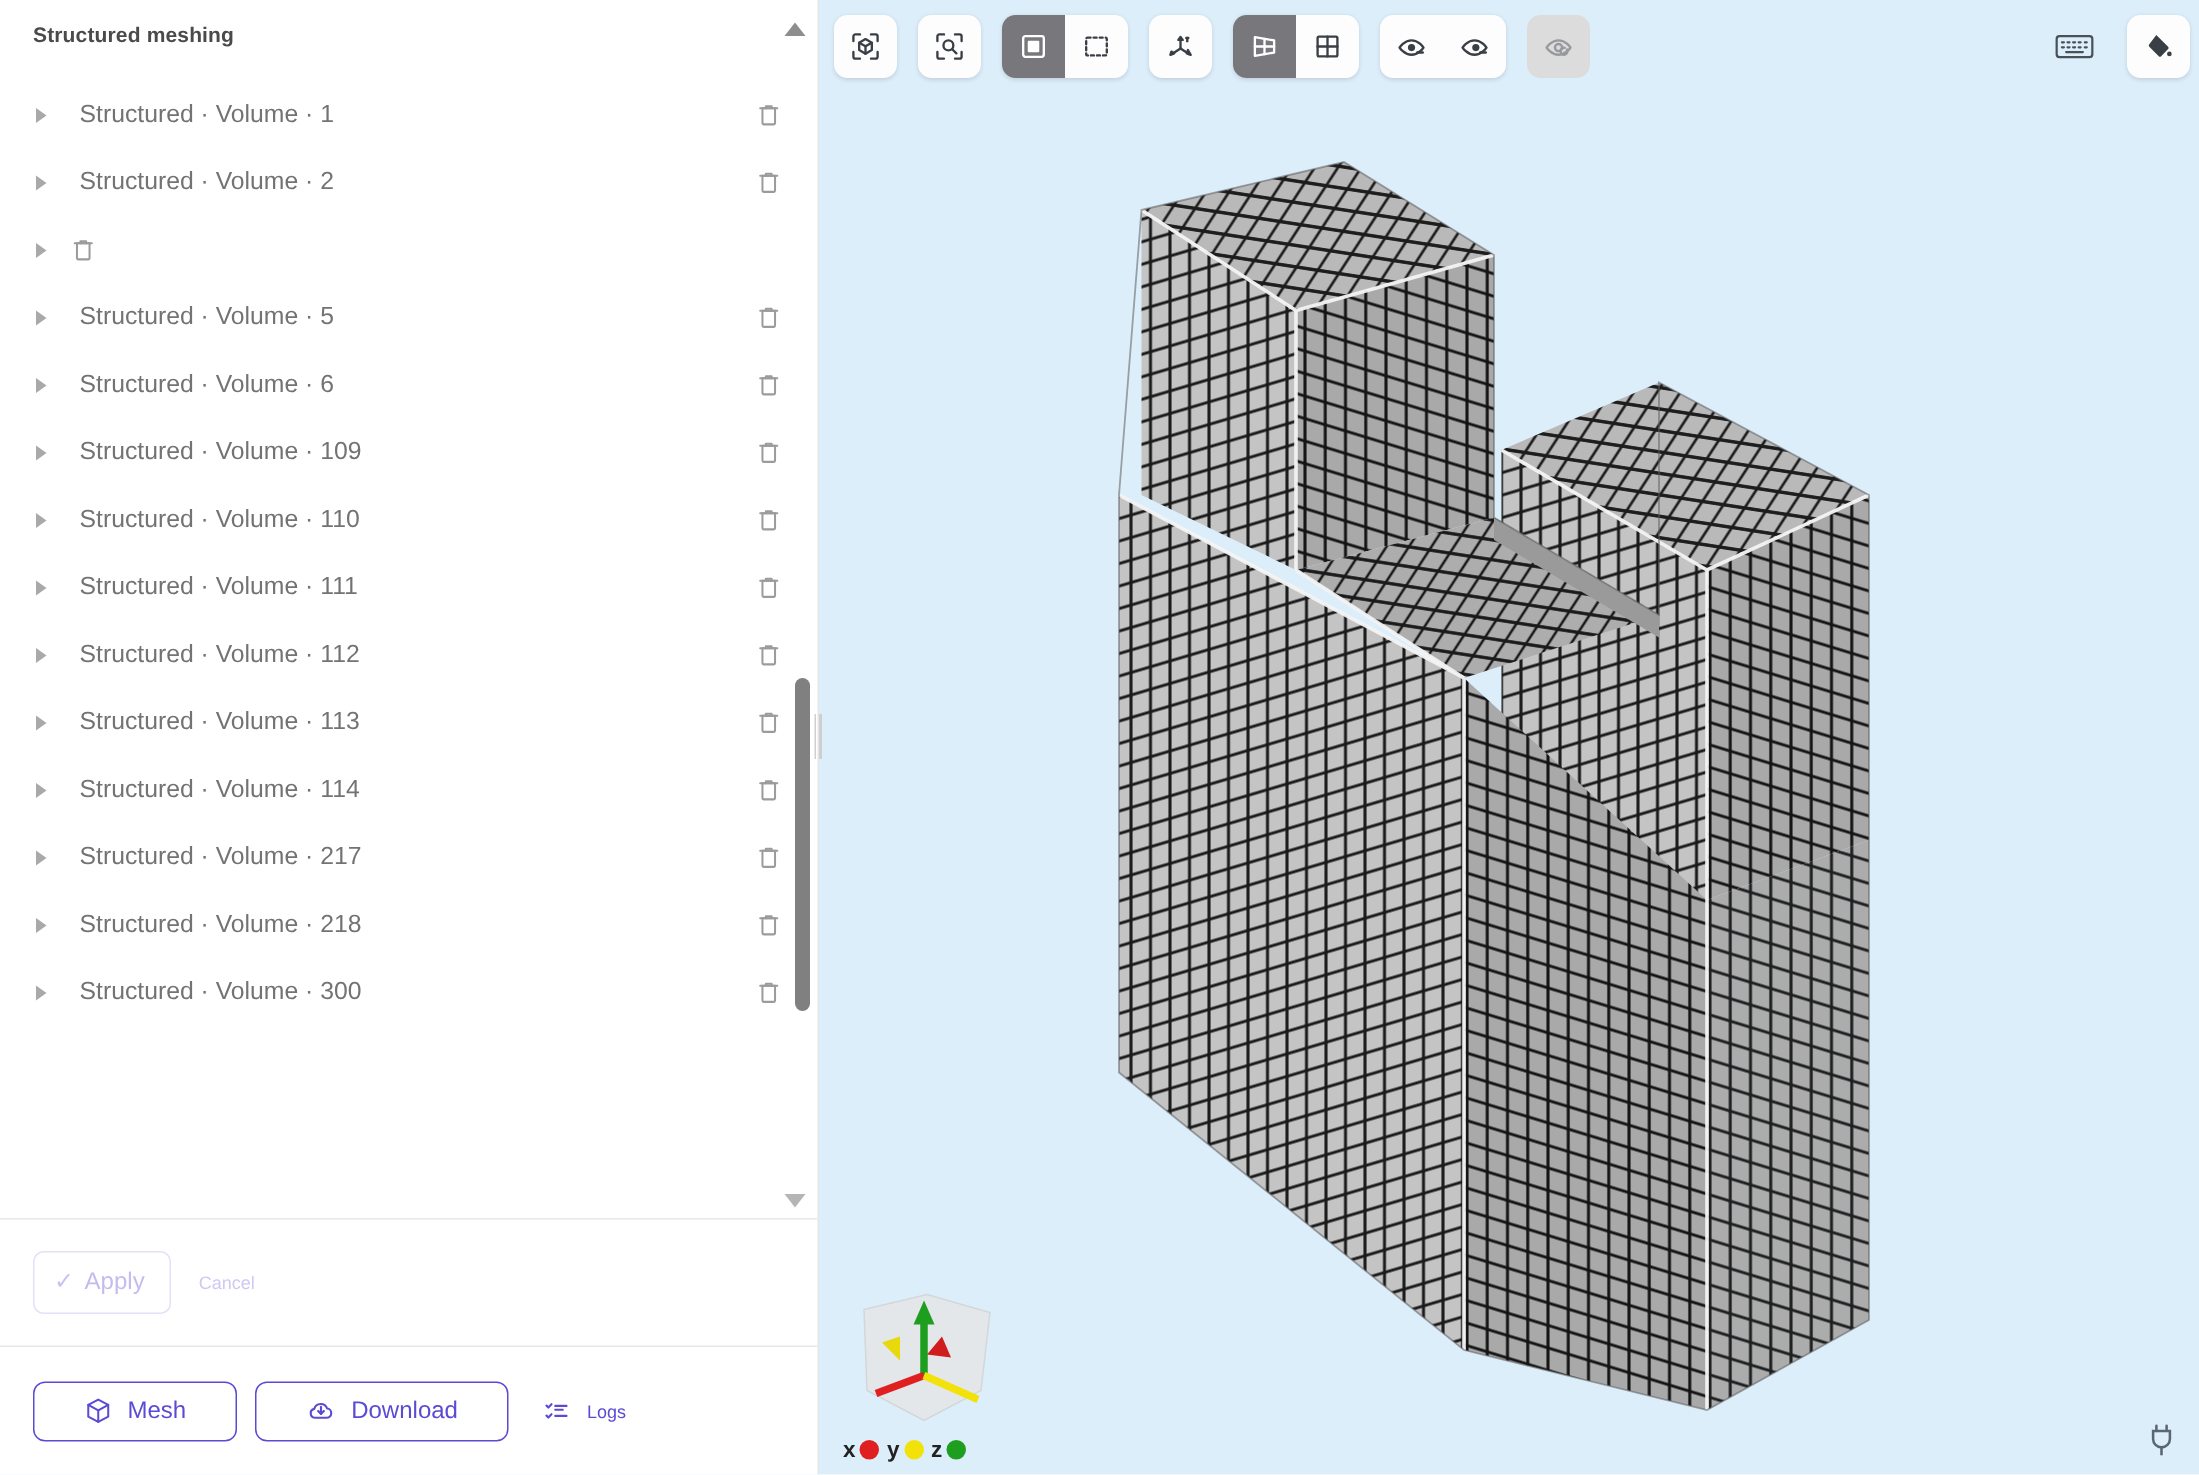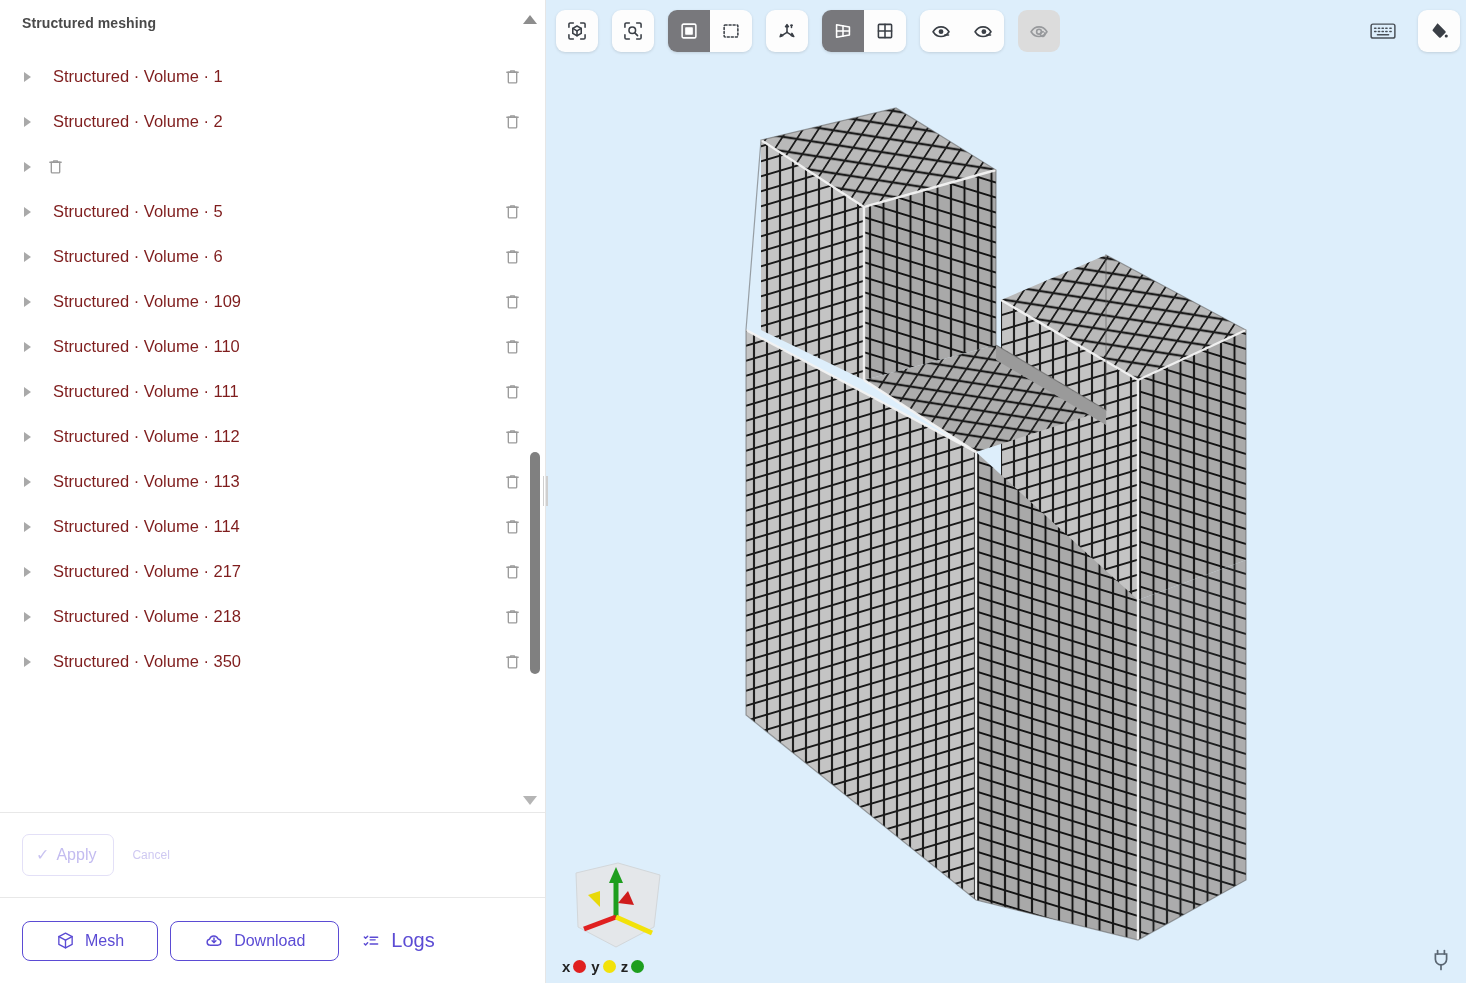--- a/index.html
+++ b/index.html
@@ -65,21 +65,21 @@
     padding-left: 6px;
   }
   .caret i {
     width: 0; height: 0;
     border-top: 5px solid transparent; border-bottom: 5px solid transparent;
     border-left: 7px solid #a9a9a9;
     display: block;
   }
   .vol-label {
     flex: 1 1 auto;
-    font-size: 16.5px; color: #7f1d1d;
+    font-size: 16.5px; color: #737373;
     padding-left: 13px;
     white-space: nowrap;
   }
   .trash-btn {
     width: 30px; height: 30px; flex: 0 0 30px;
     display: flex; align-items: center; justify-content: center;
     cursor: pointer; border-radius: 4px;
   }
 
   
@@ -130,21 +130,21 @@
     height: 40px; padding: 0 33px;
     border: 1.4px solid #5b4bd4; border-radius: 8px;
     background: #fff; color: #5b4bd4;
     font-size: 16px; font-family: inherit; cursor: pointer;
   }
   .flat-btn {
     display: inline-flex; align-items: center; gap: 10px;
     height: 40px; padding: 0 10px;
     border: none; border-radius: 8px;
     background: transparent; color: #5b4bd4;
-    font-size: 20px; font-family: inherit; cursor: pointer; justify-content: flex-end;
+    font-size: 12px; font-family: inherit; cursor: pointer; justify-content: flex-end;
   }
 
   
   .pane-handle {
     position: absolute; right: -4px; top: 474px;
     width: 8px; height: 34px;
     display: flex; align-items: center; justify-content: center; gap: 2px;
     z-index: 5; cursor: col-resize;
   }
   .pane-handle span { width: 1.5px; height: 30px; background: #cfcfcf; display: block; }
@@ -398,21 +398,21 @@
                 <path d="M4.8 6.6h14.4"></path>
                 <path d="M9.6 6.6V4.9h4.8v1.7"></path>
                 <path d="M6.7 6.6h10.6v12.2a1.3 1.3 0 0 1-1.3 1.3H8a1.3 1.3 0 0 1-1.3-1.3z"></path>
               </svg>
             </div>
           </div>
           <div class="vol-row">
             <div class="caret">
               <i></i>
             </div>
-            <div class="vol-label">Structured · Volume · 350</div>
+            <div class="vol-label">Structured · Volume · 300</div>
             <div class="trash-btn">
               <svg width="19" height="19" viewBox="0 0 24 24" style="stroke:#9b9b9b; stroke-width:1.7; fill:none; stroke-linecap:round; stroke-linejoin:round">
                 <path d="M4.8 6.6h14.4"></path>
                 <path d="M9.6 6.6V4.9h4.8v1.7"></path>
                 <path d="M6.7 6.6h10.6v12.2a1.3 1.3 0 0 1-1.3 1.3H8a1.3 1.3 0 0 1-1.3-1.3z"></path>
               </svg>
             </div>
           </div>
         </div>
 

